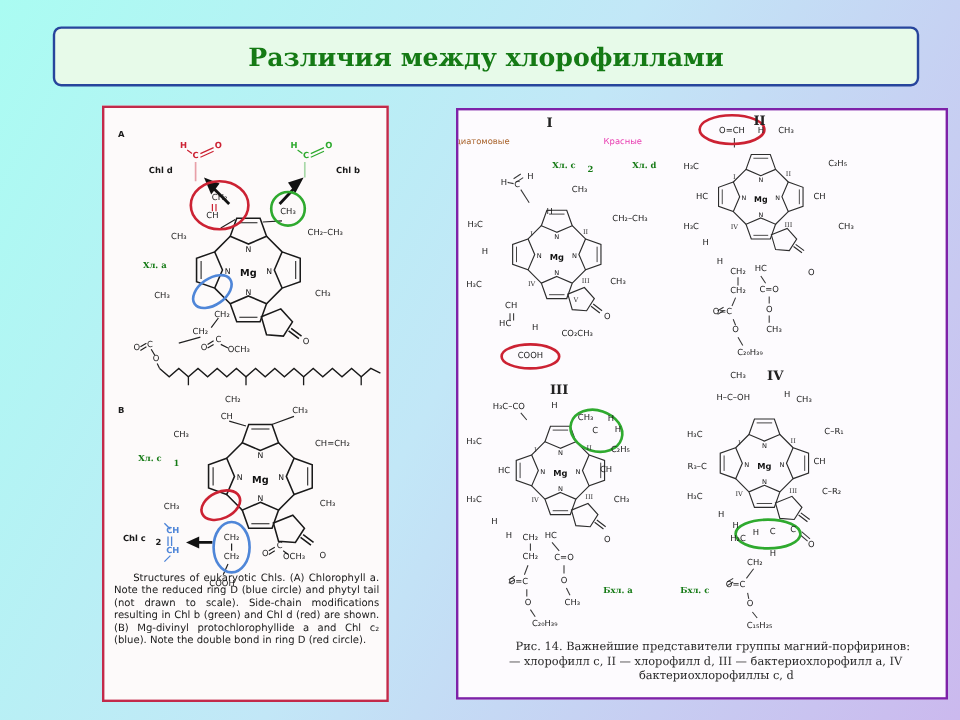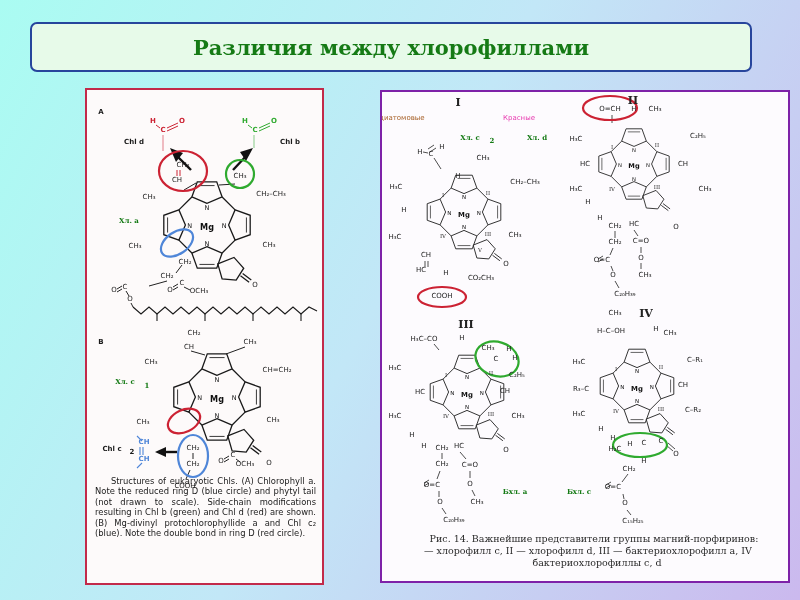--- a/index.html
+++ b/index.html
@@ -1,19 +1,19 @@
 <!DOCTYPE html>
 <html style="--accent_red: #cc2233; --accent_green: #2faa2f; --accent_blue: #4f86d8; --label_green: #157a15; --brown: #a8622a; --magenta: #e83bb0; --panel_border_left: #c22a4a; --panel_border_right: #7e22a8; --title_border: #27459c; --title_bg: #e7fae9; --title_text: #157a15;"><head>
 <meta charset="utf-8">
 <style>
   html,body{margin:0;padding:0}
   body{width:800px;height:600px;position:relative;overflow:hidden;
        background:linear-gradient(118deg,#aafcf2 0%,#c2e7f7 48%,#cbb9ee 100%);
        font-family:"DejaVu Sans",sans-serif}
-  .title-box{position:absolute;left:30px;top:22px;width:718px;height:46px;
+  .title-box{position:absolute;left:44px;top:22px;width:718px;height:46px;
        background:var(--title_bg,#e7fae9);border:2px solid var(--title_border,#27459c);
        border-radius:7px;display:flex;align-items:center;justify-content:center}
   .title-box h1{margin:0;font-family:"DejaVu Serif",serif;font-size:21px;
        color:var(--title_text,#157a15);font-weight:bold}
   .panel{position:absolute}
   #leftPanel{left:85px;top:88px;width:235px;height:493px;background:#fdfafa;
        border:2px solid var(--panel_border_left,#c22a4a)}
   #rightPanel{left:380px;top:90px;width:406px;height:489px;background:#fdfbfe;
        border:2px solid var(--panel_border_right,#7e22a8)}
   .panel svg{position:absolute;left:0;top:0}

